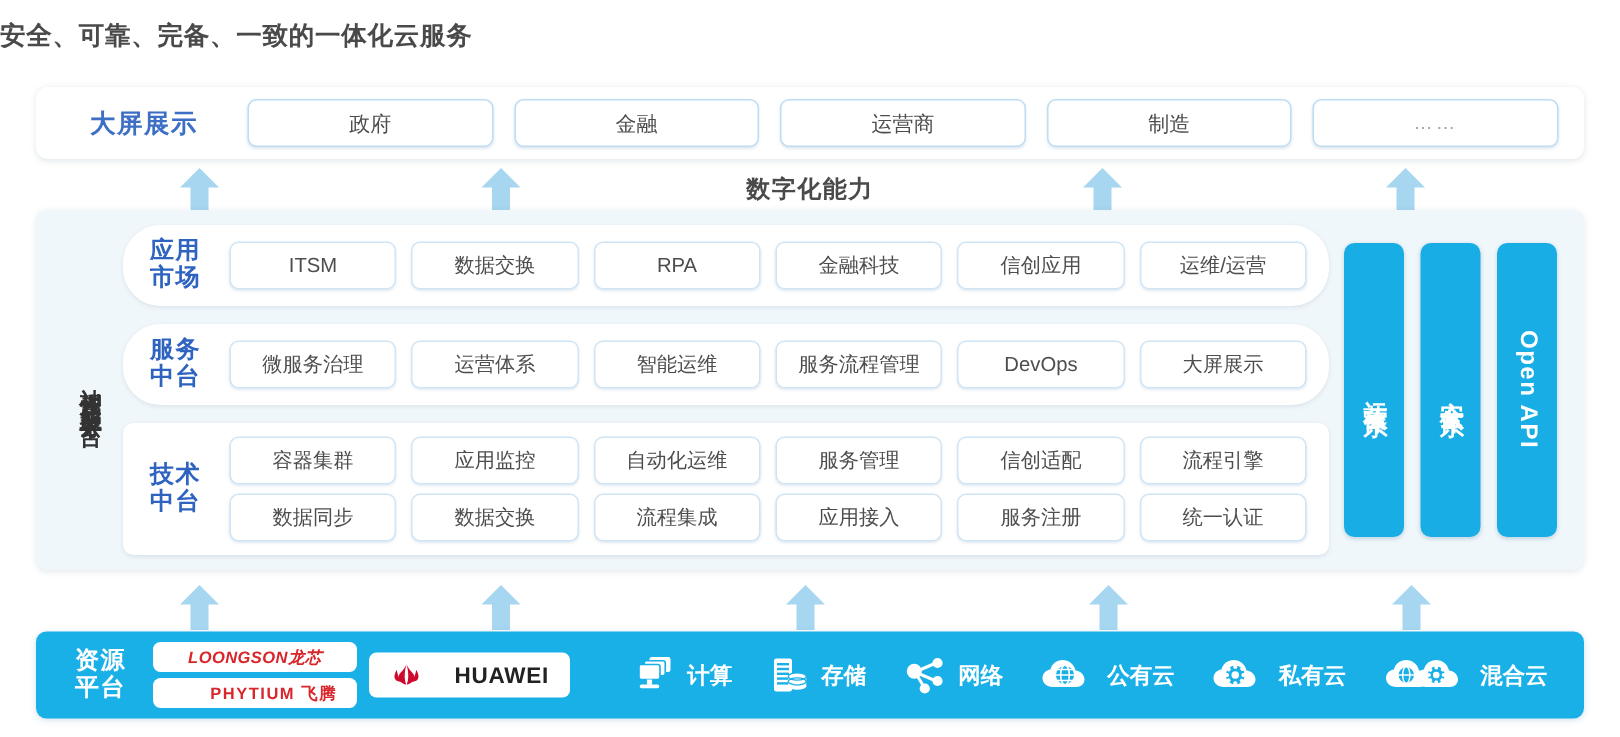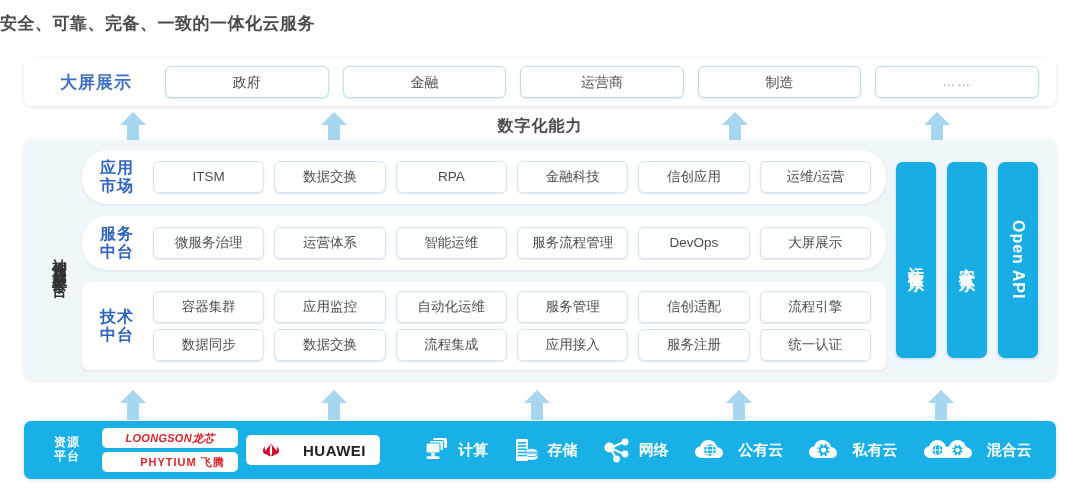--- a/index.html
+++ b/index.html
@@ -243,21 +243,21 @@
     display: flex;
     align-items: center;
     padding: 0 12px;
     box-shadow: 0 1px 4px rgba(100,150,190,.30);
   }
   #resource-label {
     flex: none;
     width: 62px;
     text-align: center;
     color: #fff;
-    font-size: 12px;
+    font-size: 16px;
     font-weight: bold;
     line-height: 1.15;
     letter-spacing: 1px;
   }
   #vendor-stack {
     flex: none;
     width: 136px;
     display: flex;
     flex-direction: column;
     gap: 4px;

